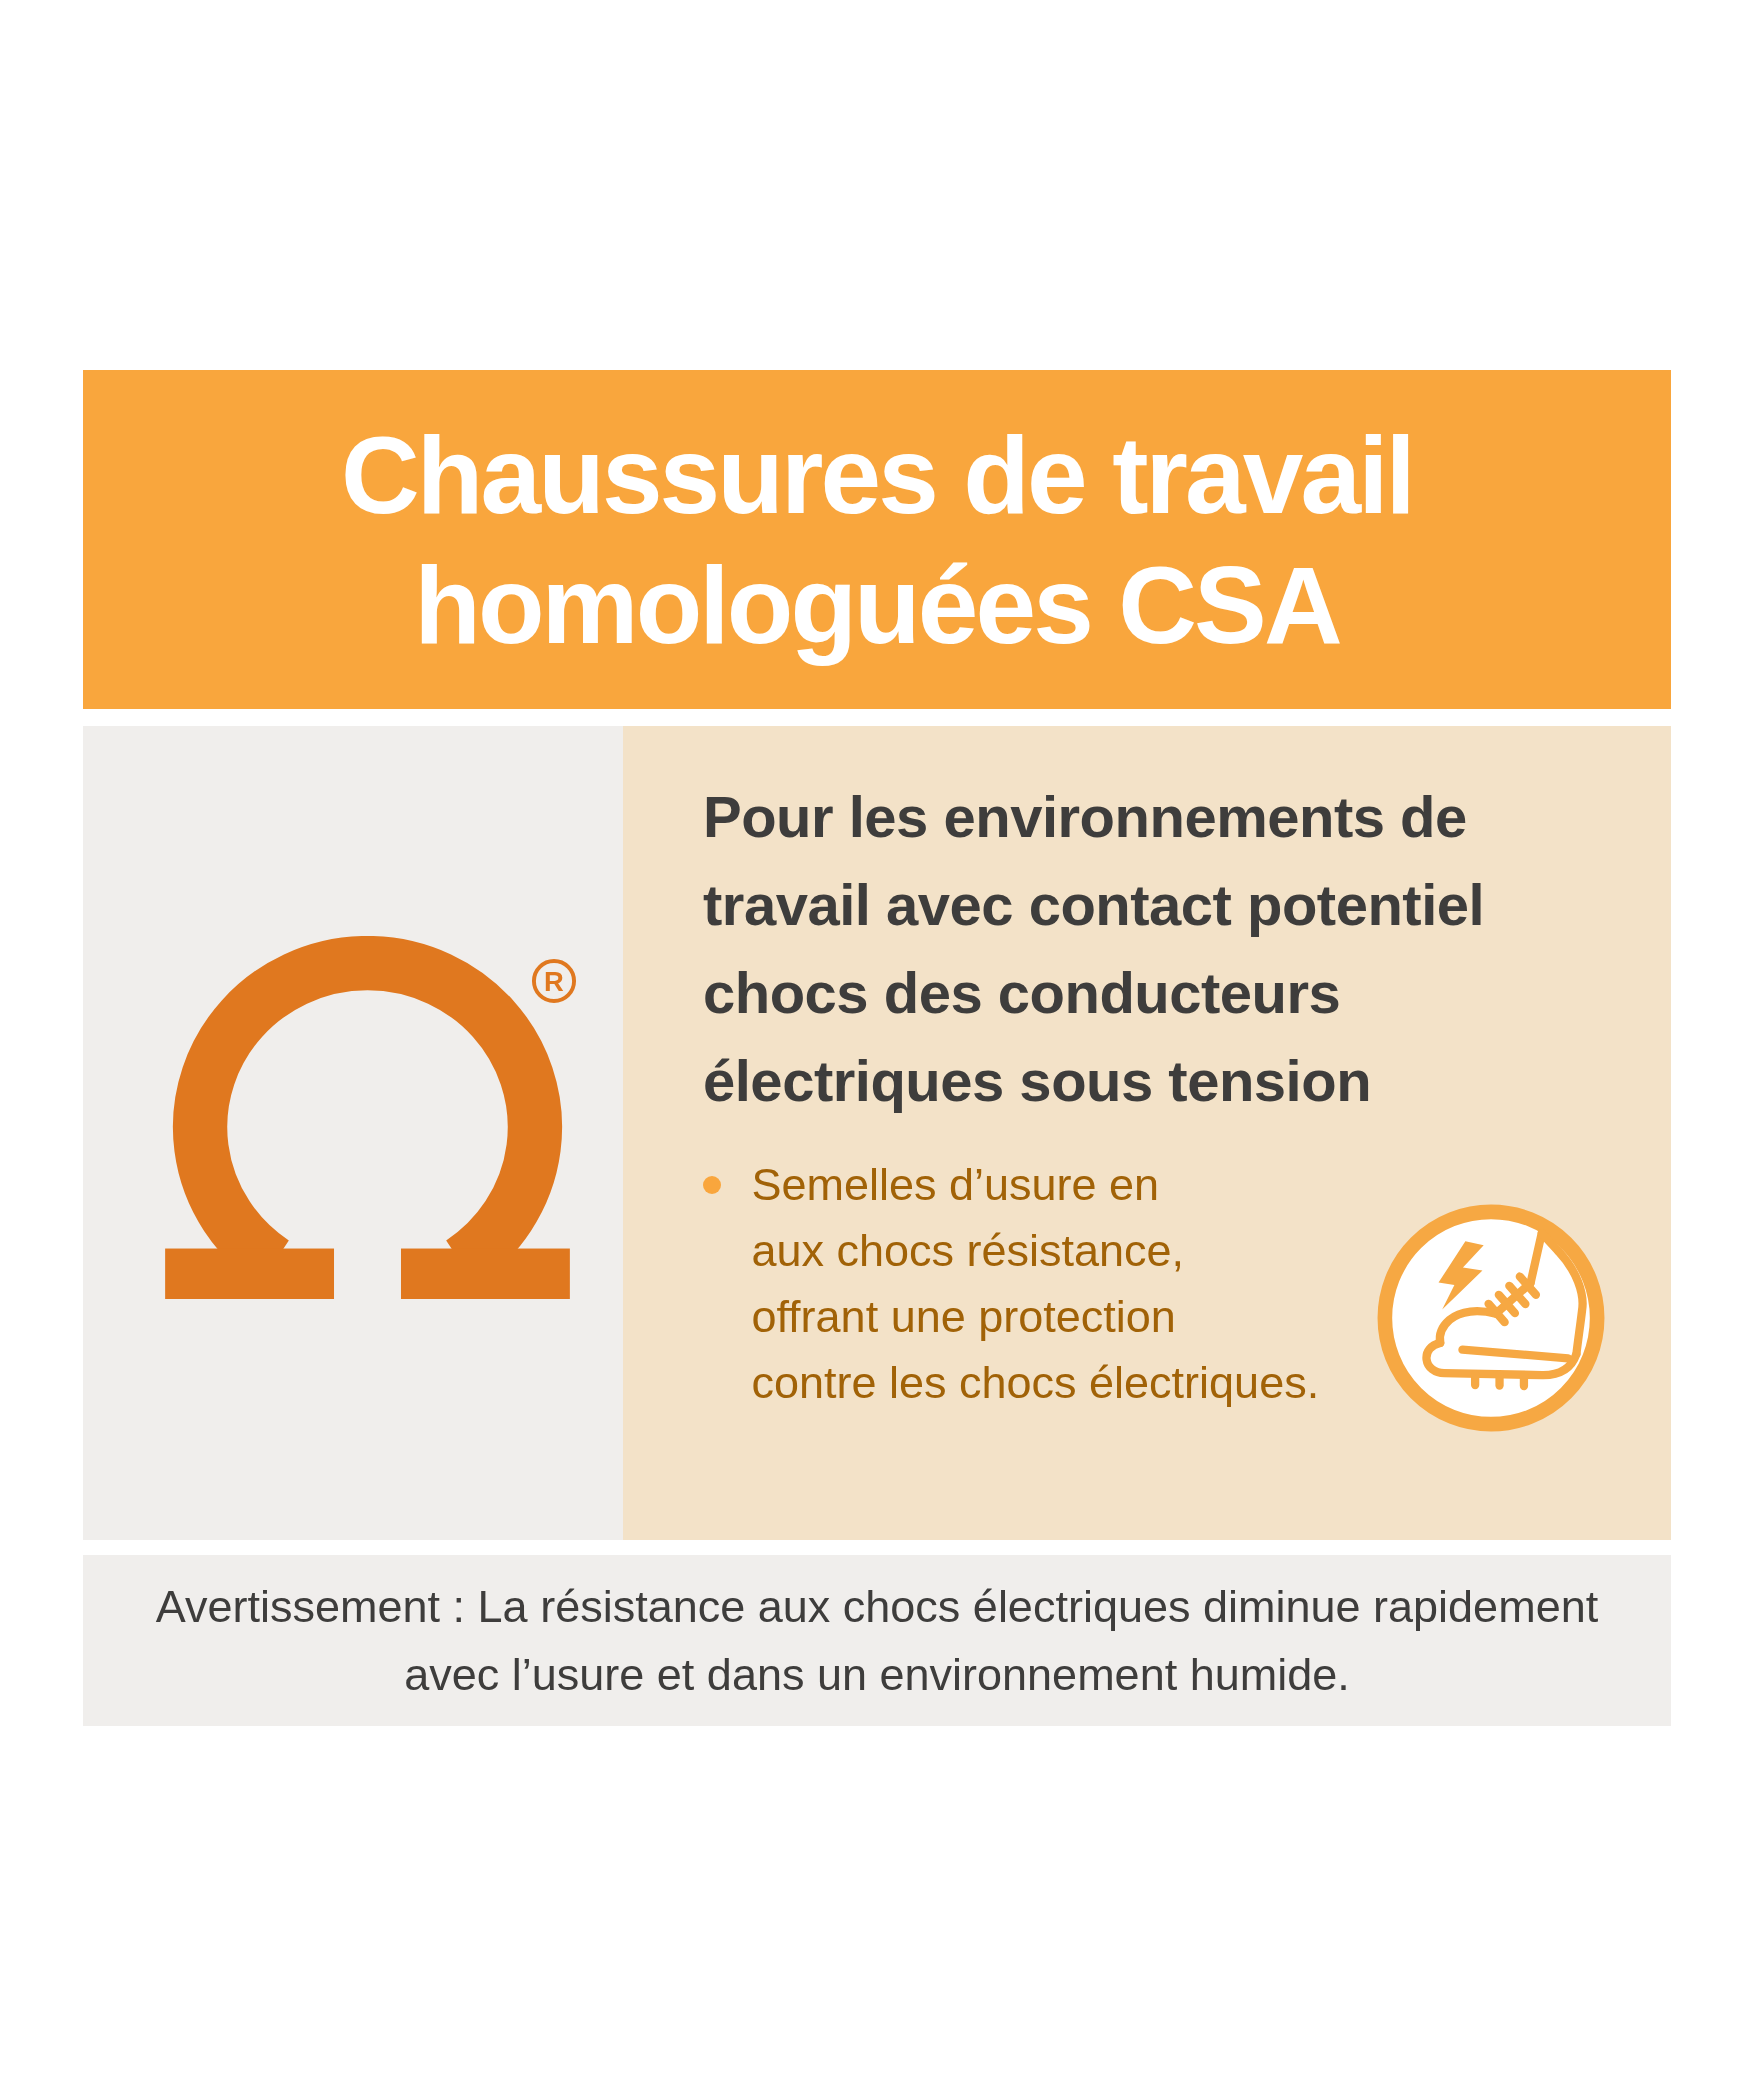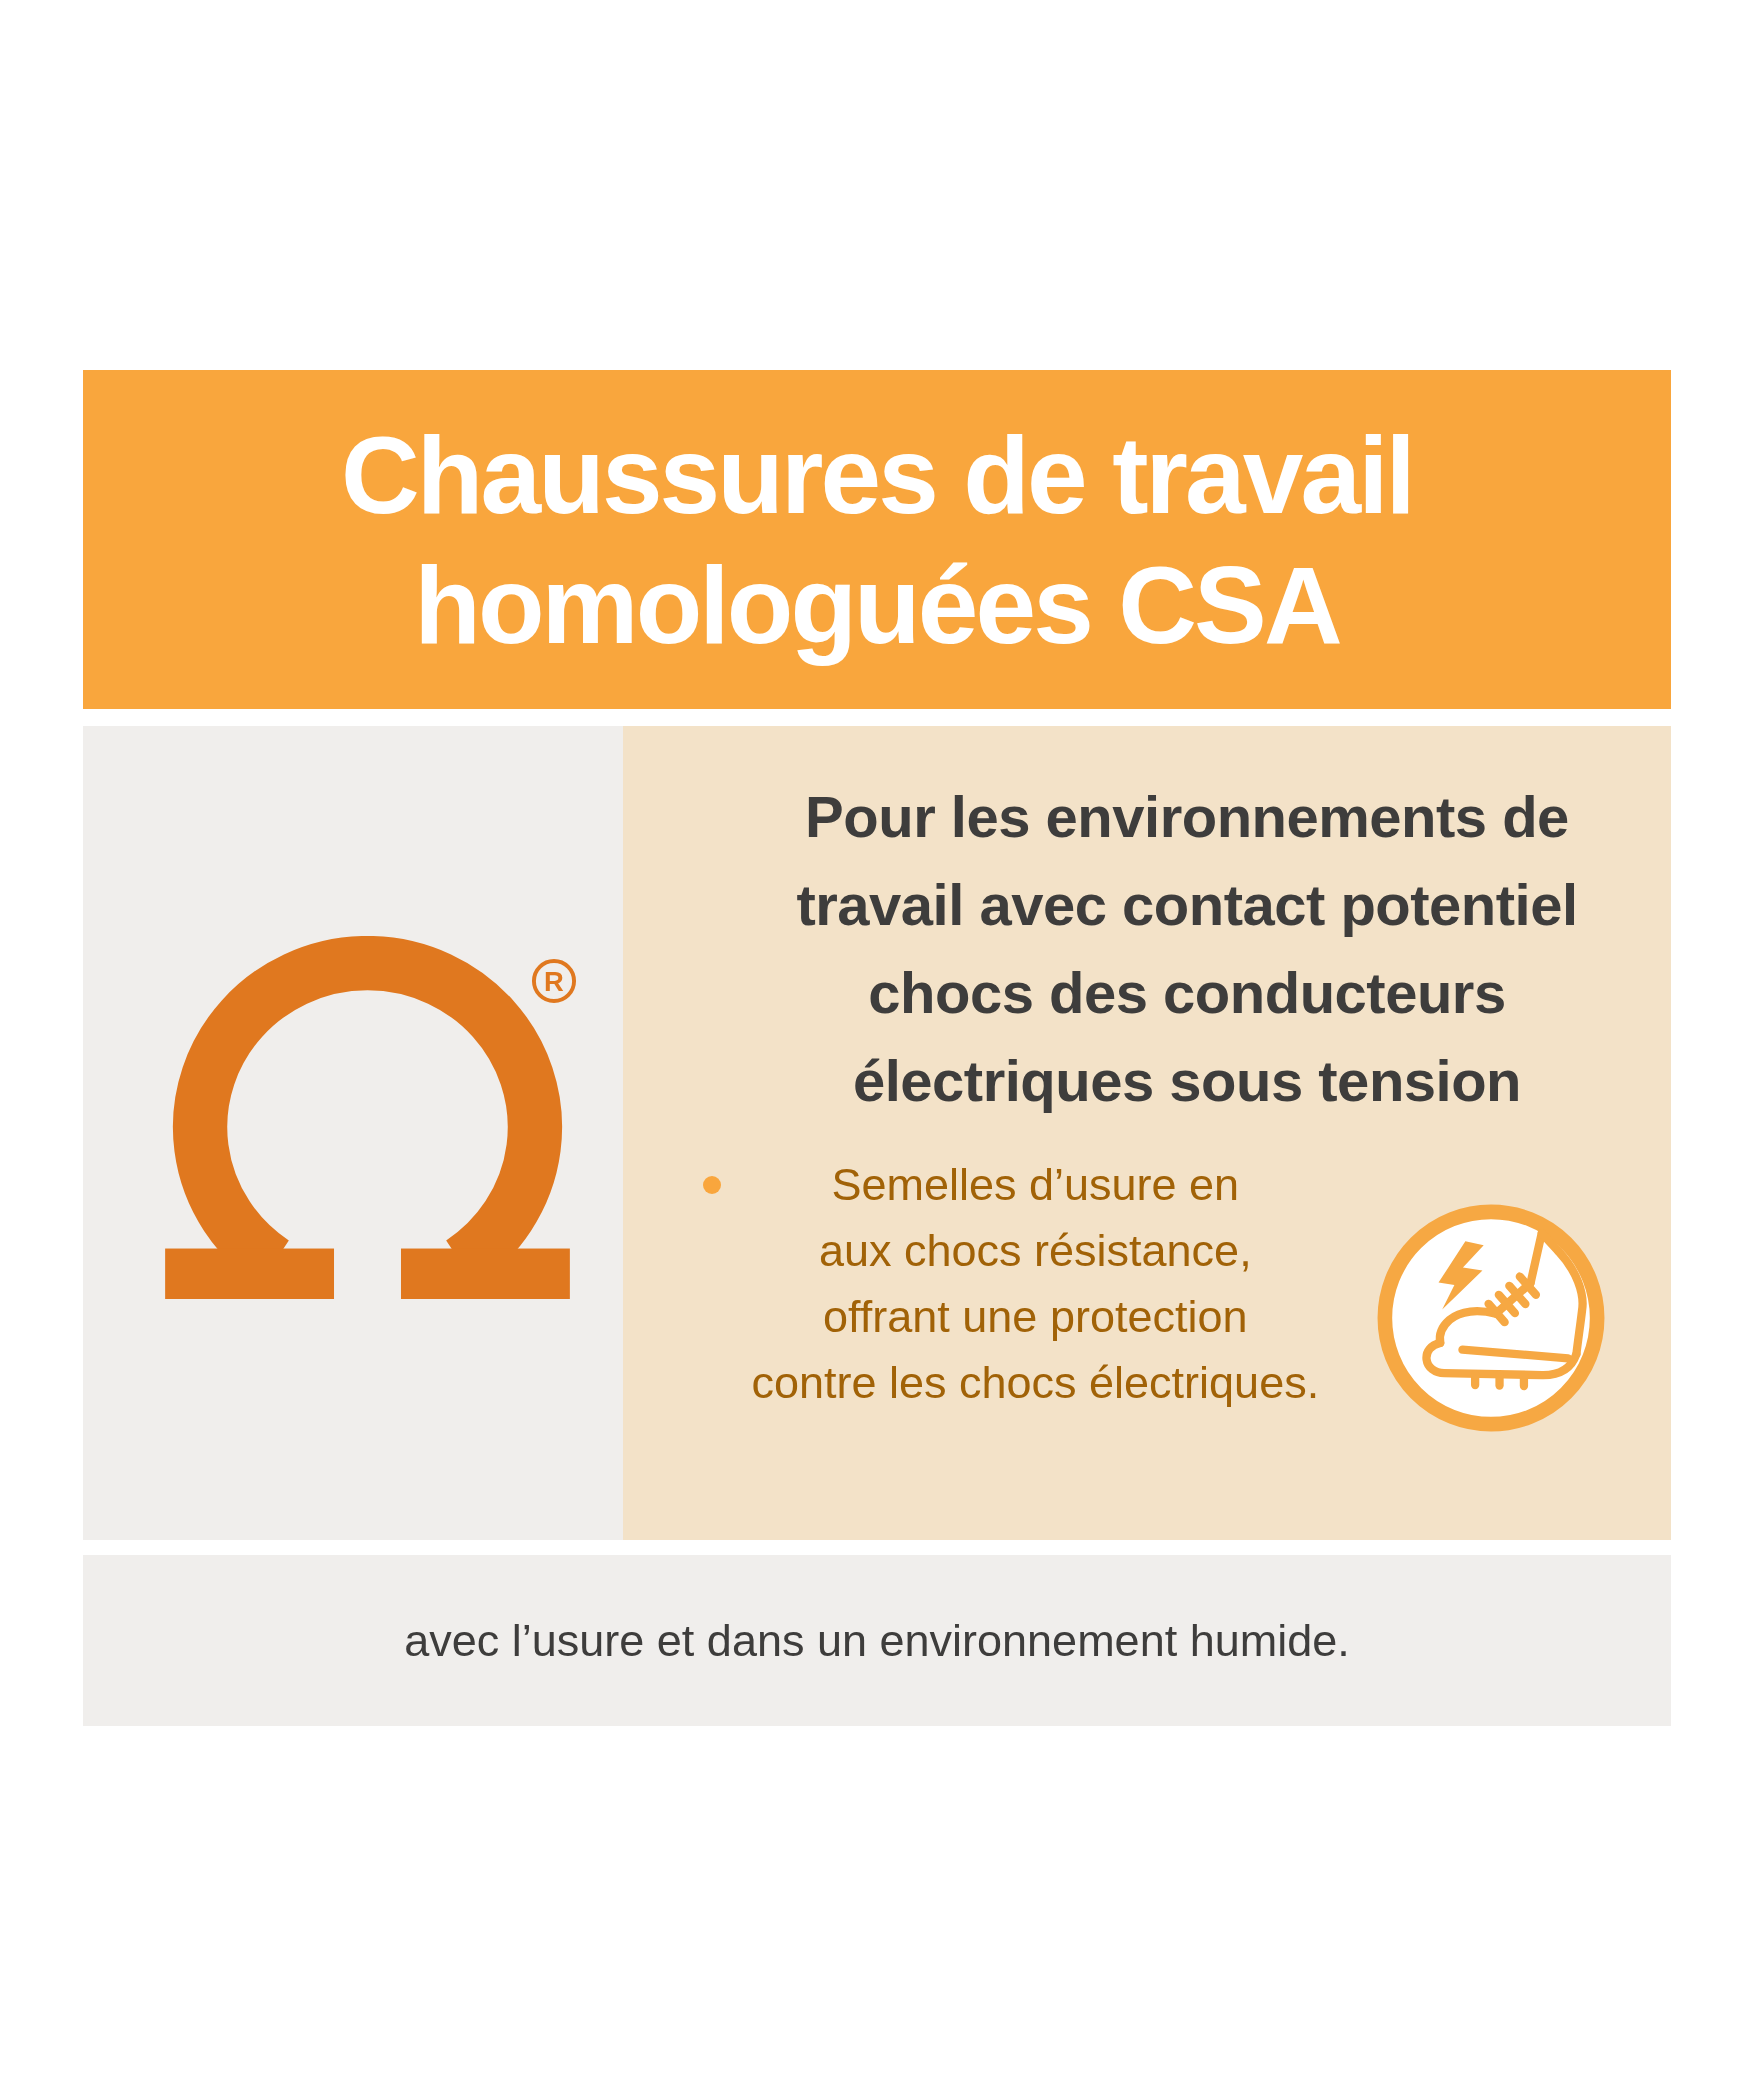--- a/index.html
+++ b/index.html
@@ -54,21 +54,20 @@
   .registered-mark {
     position: absolute; left: 448px; top: 232px;
     width: 46px; height: 46px;
   }
 
   .panel-right {
     position: relative;
     flex: 1; height: 814px;
     background: #F3E2C8;
     padding: 47px 0 8px 80px;
-    text-align: center;
   }
   .panel-heading { margin: 0; }
   .heading-line {
     color: #3E3D3C;
     font-size: 58px;
     font-weight: bold;
     line-height: 88px;
     letter-spacing: -0.5px;
     white-space: nowrap;
   }
@@ -182,17 +181,18 @@
             <path d="M 43.5 73 L 43.5 77.5"></path>
             <path d="M 53.5 73.2 L 53.5 77.7"></path>
             <path d="M 63.5 73.4 L 63.5 77.9"></path>
           </g>
         </svg>
       </div>
     </div>
   </div>
 
   <div class="warning-band">
+    <div class="warning-line">Avertissement : La résistance aux chocs électriques diminue rapidement</div>
     <div class="warning-line">avec l’usure et dans un environnement humide.</div>
   </div>
 
 </div>
 
 
 </body></html>

